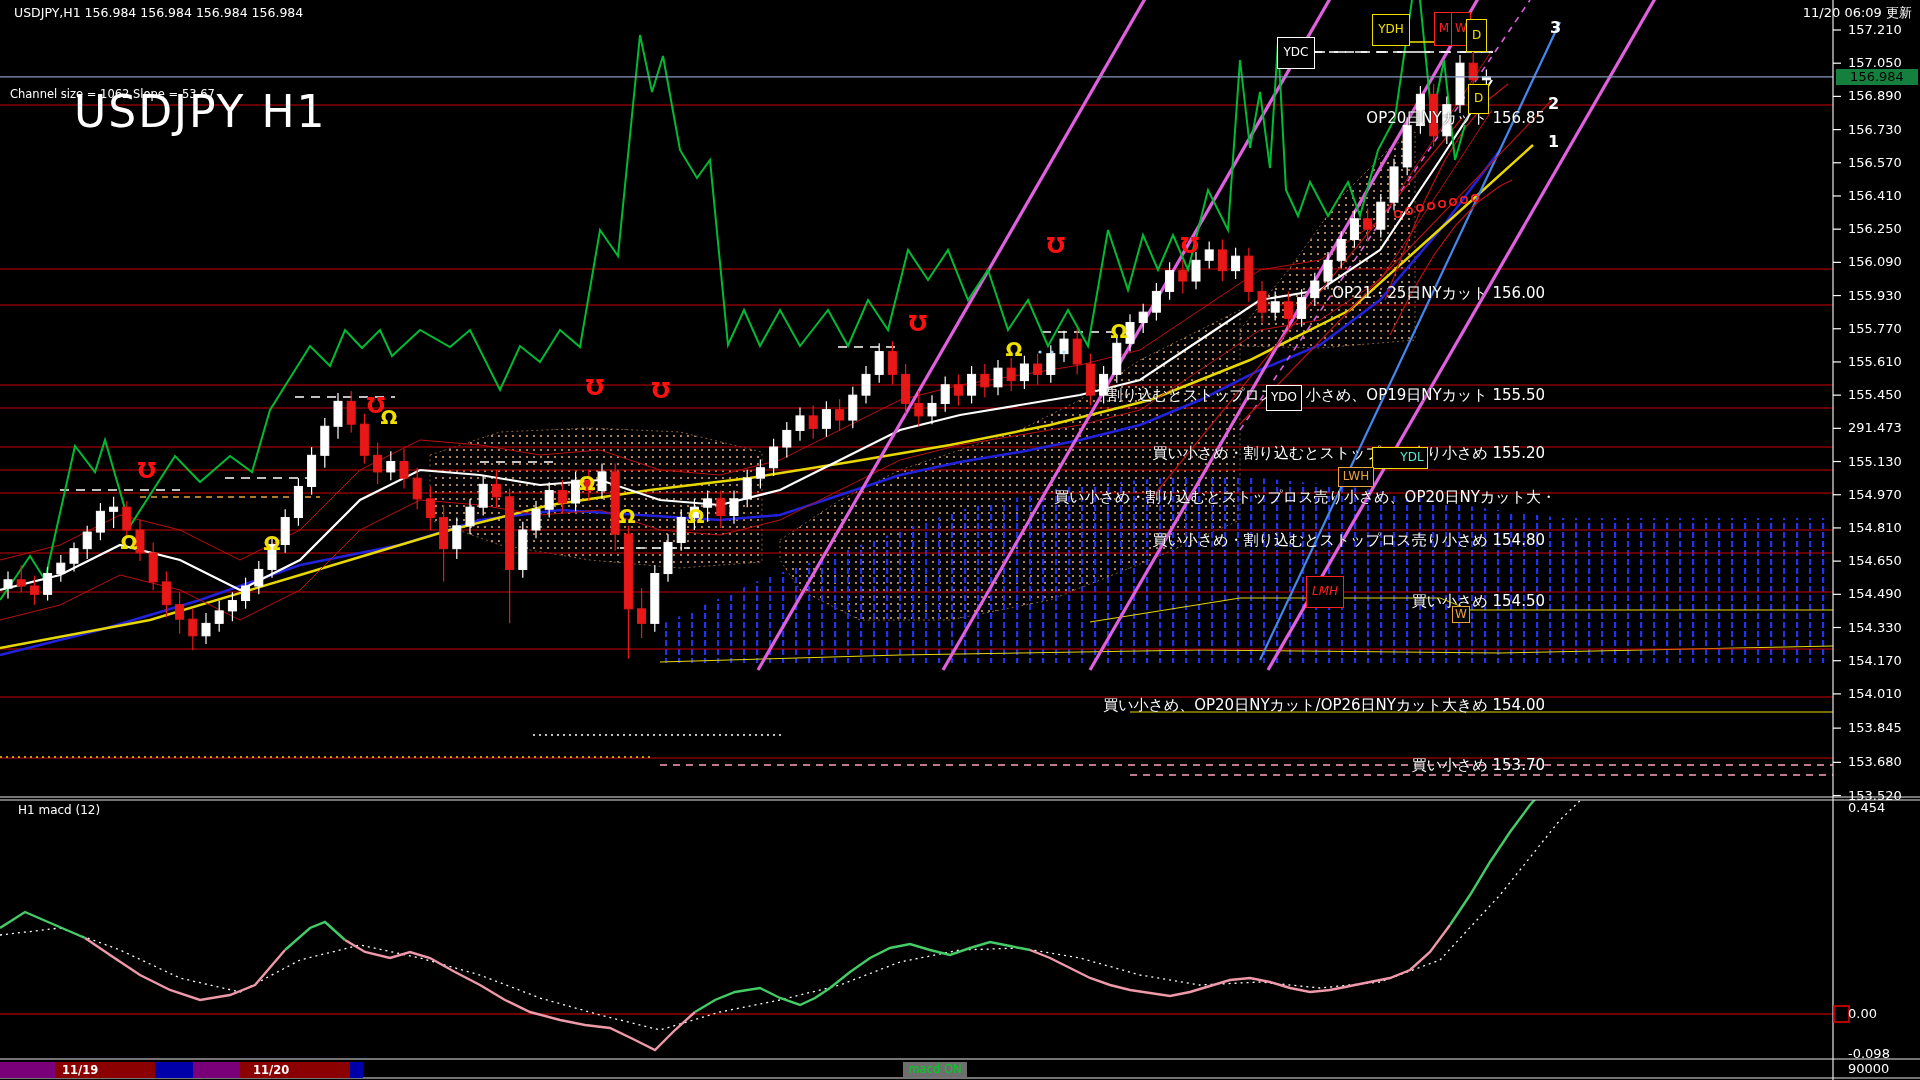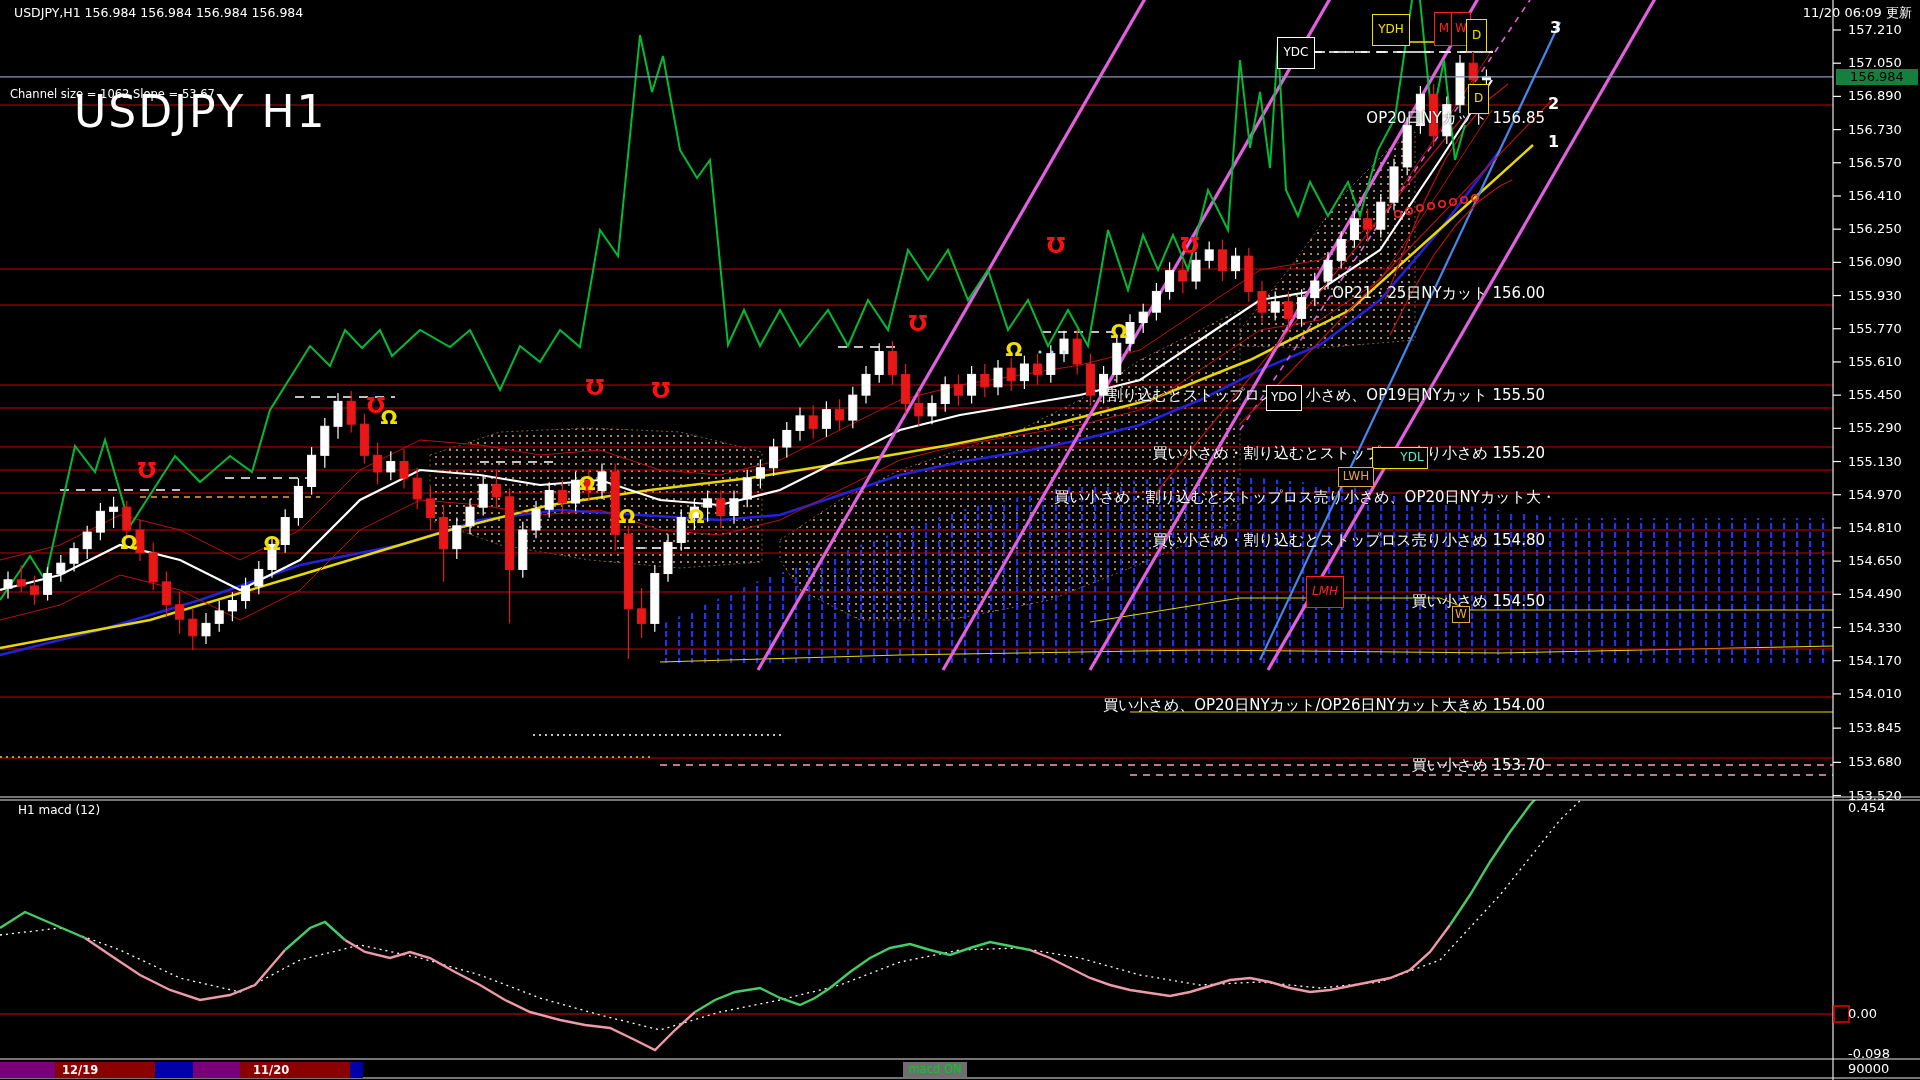--- a/index.html
+++ b/index.html
@@ -405,21 +405,21 @@
       <div class="pricetick" style="top: 88.39px;">156.890</div>
       <div class="pricetick" style="top: 121.585px;">156.730</div>
       <div class="pricetick" style="top: 154.78px;">156.570</div>
       <div class="pricetick" style="top: 187.975px;">156.410</div>
       <div class="pricetick" style="top: 221.17px;">156.250</div>
       <div class="pricetick" style="top: 254.365px;">156.090</div>
       <div class="pricetick" style="top: 287.56px;">155.930</div>
       <div class="pricetick" style="top: 320.755px;">155.770</div>
       <div class="pricetick" style="top: 353.95px;">155.610</div>
       <div class="pricetick" style="top: 387.145px;">155.450</div>
-      <div class="pricetick" style="top: 420.34px;">155.290</div>
+      <div class="pricetick" style="top: 420.34px;">291.473</div>
       <div class="pricetick" style="top: 453.535px;">155.130</div>
       <div class="pricetick" style="top: 486.73px;">154.970</div>
       <div class="pricetick" style="top: 519.925px;">154.810</div>
       <div class="pricetick" style="top: 553.12px;">154.650</div>
       <div class="pricetick" style="top: 586.315px;">154.490</div>
       <div class="pricetick" style="top: 619.51px;">154.330</div>
       <div class="pricetick" style="top: 652.705px;">154.170</div>
       <div class="pricetick" style="top: 685.9px;">154.010</div>
       <div class="pricetick" style="top: 720.133px;">153.845</div>
       <div class="pricetick" style="top: 754.365px;">153.680</div>
@@ -458,19 +458,19 @@
       <div class="numlbl" style="left: 1548px; top: 94px;">2</div>
       <div class="numlbl" style="left: 1548px; top: 132px;">1</div>
     </div>
   <div id="timeline">
       <div style="position: absolute; top: 1062px; height: 16px; left: 0px; width: 55px; background: rgb(122, 0, 122);"></div>
       <div style="position: absolute; top: 1062px; height: 16px; left: 55px; width: 100px; background: rgb(139, 0, 0);"></div>
       <div style="position: absolute; top: 1062px; height: 16px; left: 155px; width: 38px; background: rgb(0, 0, 170);"></div>
       <div style="position: absolute; top: 1062px; height: 16px; left: 193px; width: 47px; background: rgb(122, 0, 122);"></div>
       <div style="position: absolute; top: 1062px; height: 16px; left: 240px; width: 110px; background: rgb(139, 0, 0);"></div>
       <div style="position: absolute; top: 1062px; height: 16px; left: 350px; width: 13px; background: rgb(0, 0, 170);"></div>
-      <div class="tlabel" style="left: 62px;">12/19</div>
+      <div class="tlabel" style="left: 62px;">11/19</div>
       <div class="tlabel" style="left: 253px;">11/20</div>
     </div>
 
   <div class="curprice" id="curtag" style="top: 68.888px;">156.984</div>
   <div class="macdon">macd ON</div>
 </div>
 
 </body></html>

